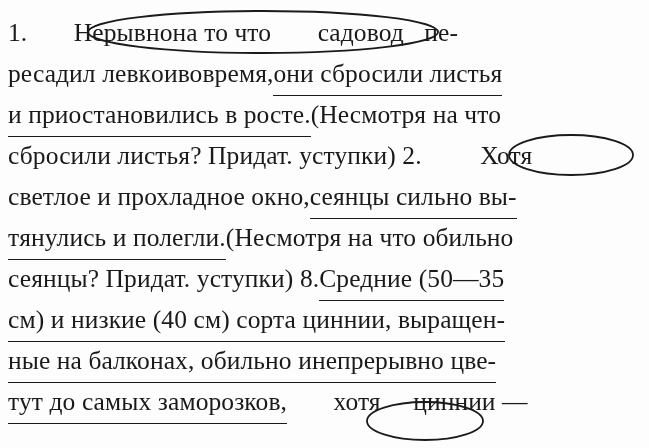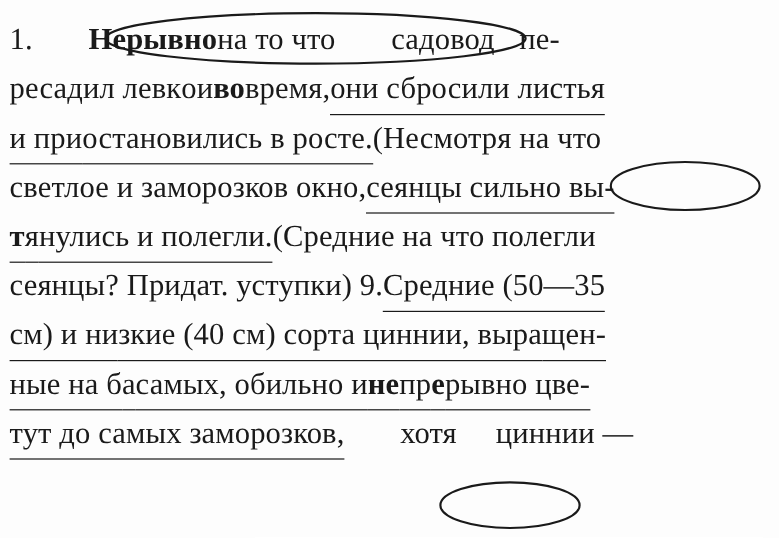--- a/index.html
+++ b/index.html
@@ -27,21 +27,21 @@
   }
   .line {
     position: relative;
     white-space: nowrap;
     height: 41px;
   }
   .line .seg {
     display: inline-block;
     vertical-align: baseline;
   }
-  .b { font-weight: bold; }
+  .b { font-weight: normal; }
   .u {
     border-bottom: 1.6px solid #1a1a1a;
     padding-bottom: 1px;
     text-align: center;
   }
   .sp-wide { display: inline-block; width: 26px; }
   .sp-mid { display: inline-block; width: 14px; }
   
   .ellipse-layer {
     position: absolute;
@@ -67,40 +67,44 @@
     </div>
 
     <div class="line">
       <span class="seg">ресадил левк</span><span class="seg">о</span><span class="seg">и </span><span class="seg b">во</span><span class="seg">время, </span><span class="seg u">они сбросили листья</span>
     </div>
 
     <div class="line">
       <span class="seg u">и пр</span><span class="seg u">и</span><span class="seg u">остановились в росте.</span><span class="seg"> (Несмотря на что</span>
     </div>
 
+    <div class="line">
+      <span class="seg">сбросили листья? Придат. уступки) 2.</span><span class="sp-wide"></span><span class="sp-wide"></span>
+      <span class="seg">Хотя</span>
+    </div>
 
 
     <div class="line">
-      <span class="seg">светлое и заморозков окно, </span><span class="seg u">сеянцы сильно вы-</span>
+      <span class="seg">светлое и прохладное окно, </span><span class="seg u">сеянцы сильно вы-</span>
     </div>
 
     <div class="line">
-      <span class="seg u b">т</span><span class="seg u">я</span><span class="seg u">нулись и полегли.</span><span class="seg"> (Средние на что полегли</span>
+      <span class="seg u b">т</span><span class="seg u">я</span><span class="seg u">нулись и полегли.</span><span class="seg"> (Несмотря на что обильно</span>
     </div>
 
     <div class="line">
-      <span class="seg">сеянцы? Придат. уступки) 9. </span><span class="seg u">Средние (50—35</span>
+      <span class="seg">сеянцы? Придат. уступки) 8. </span><span class="seg u">Средние (50—35</span>
     </div>
 
     <div class="line">
       <span class="seg u">см) и н</span><span class="seg u">и</span><span class="seg u">зкие (40 см) сорта циннии, выр</span><span class="seg u">а</span><span class="seg u">щен-</span>
     </div>
 
     <div class="line">
-      <span class="seg u">ные на б</span><span class="seg u">а</span><span class="seg u">самых, обильно и </span><span class="seg u b">не</span><span class="seg u">пр</span><span class="seg u b">е</span><span class="seg u">рывно цве-</span>
+      <span class="seg u">ные на б</span><span class="seg u">а</span><span class="seg u">лконах, обильно и </span><span class="seg u b">не</span><span class="seg u">пр</span><span class="seg u b">е</span><span class="seg u">рывно цве-</span>
     </div>
 
     <div class="line">
       <span class="seg u">тут до самых заморозков,</span><span class="sp-wide"></span><span class="sp-mid"></span>
       <span class="seg">хотя</span><span class="sp-wide"></span>
       <span class="seg">циннии —</span>
     </div>
 
   </div>
 

